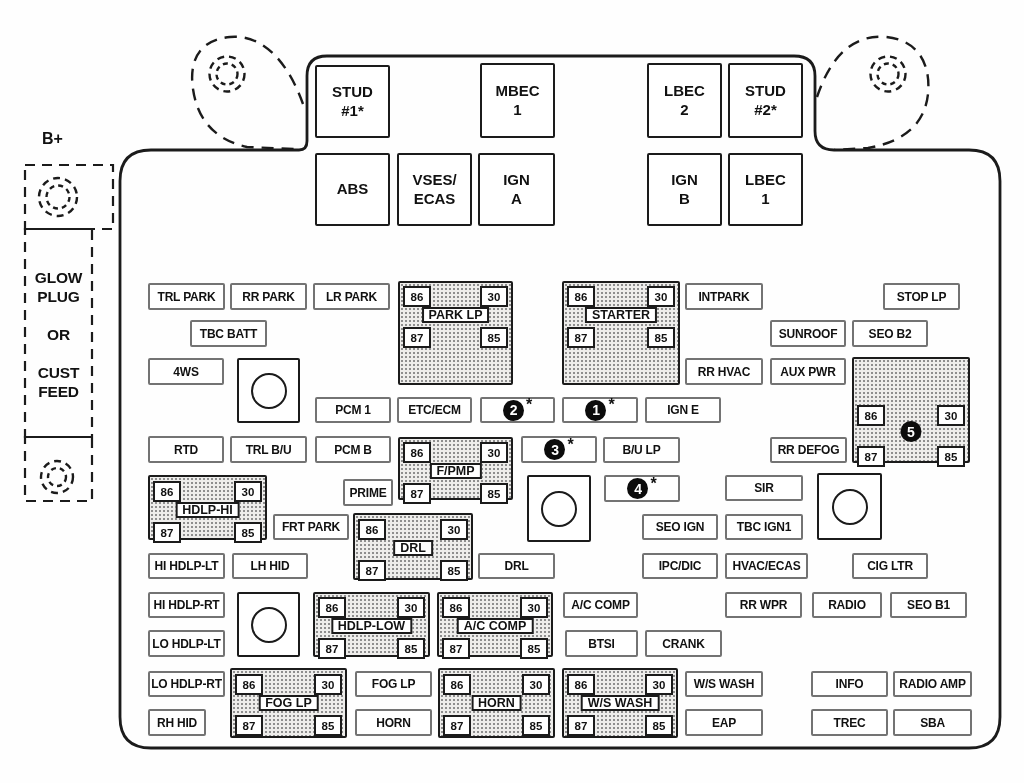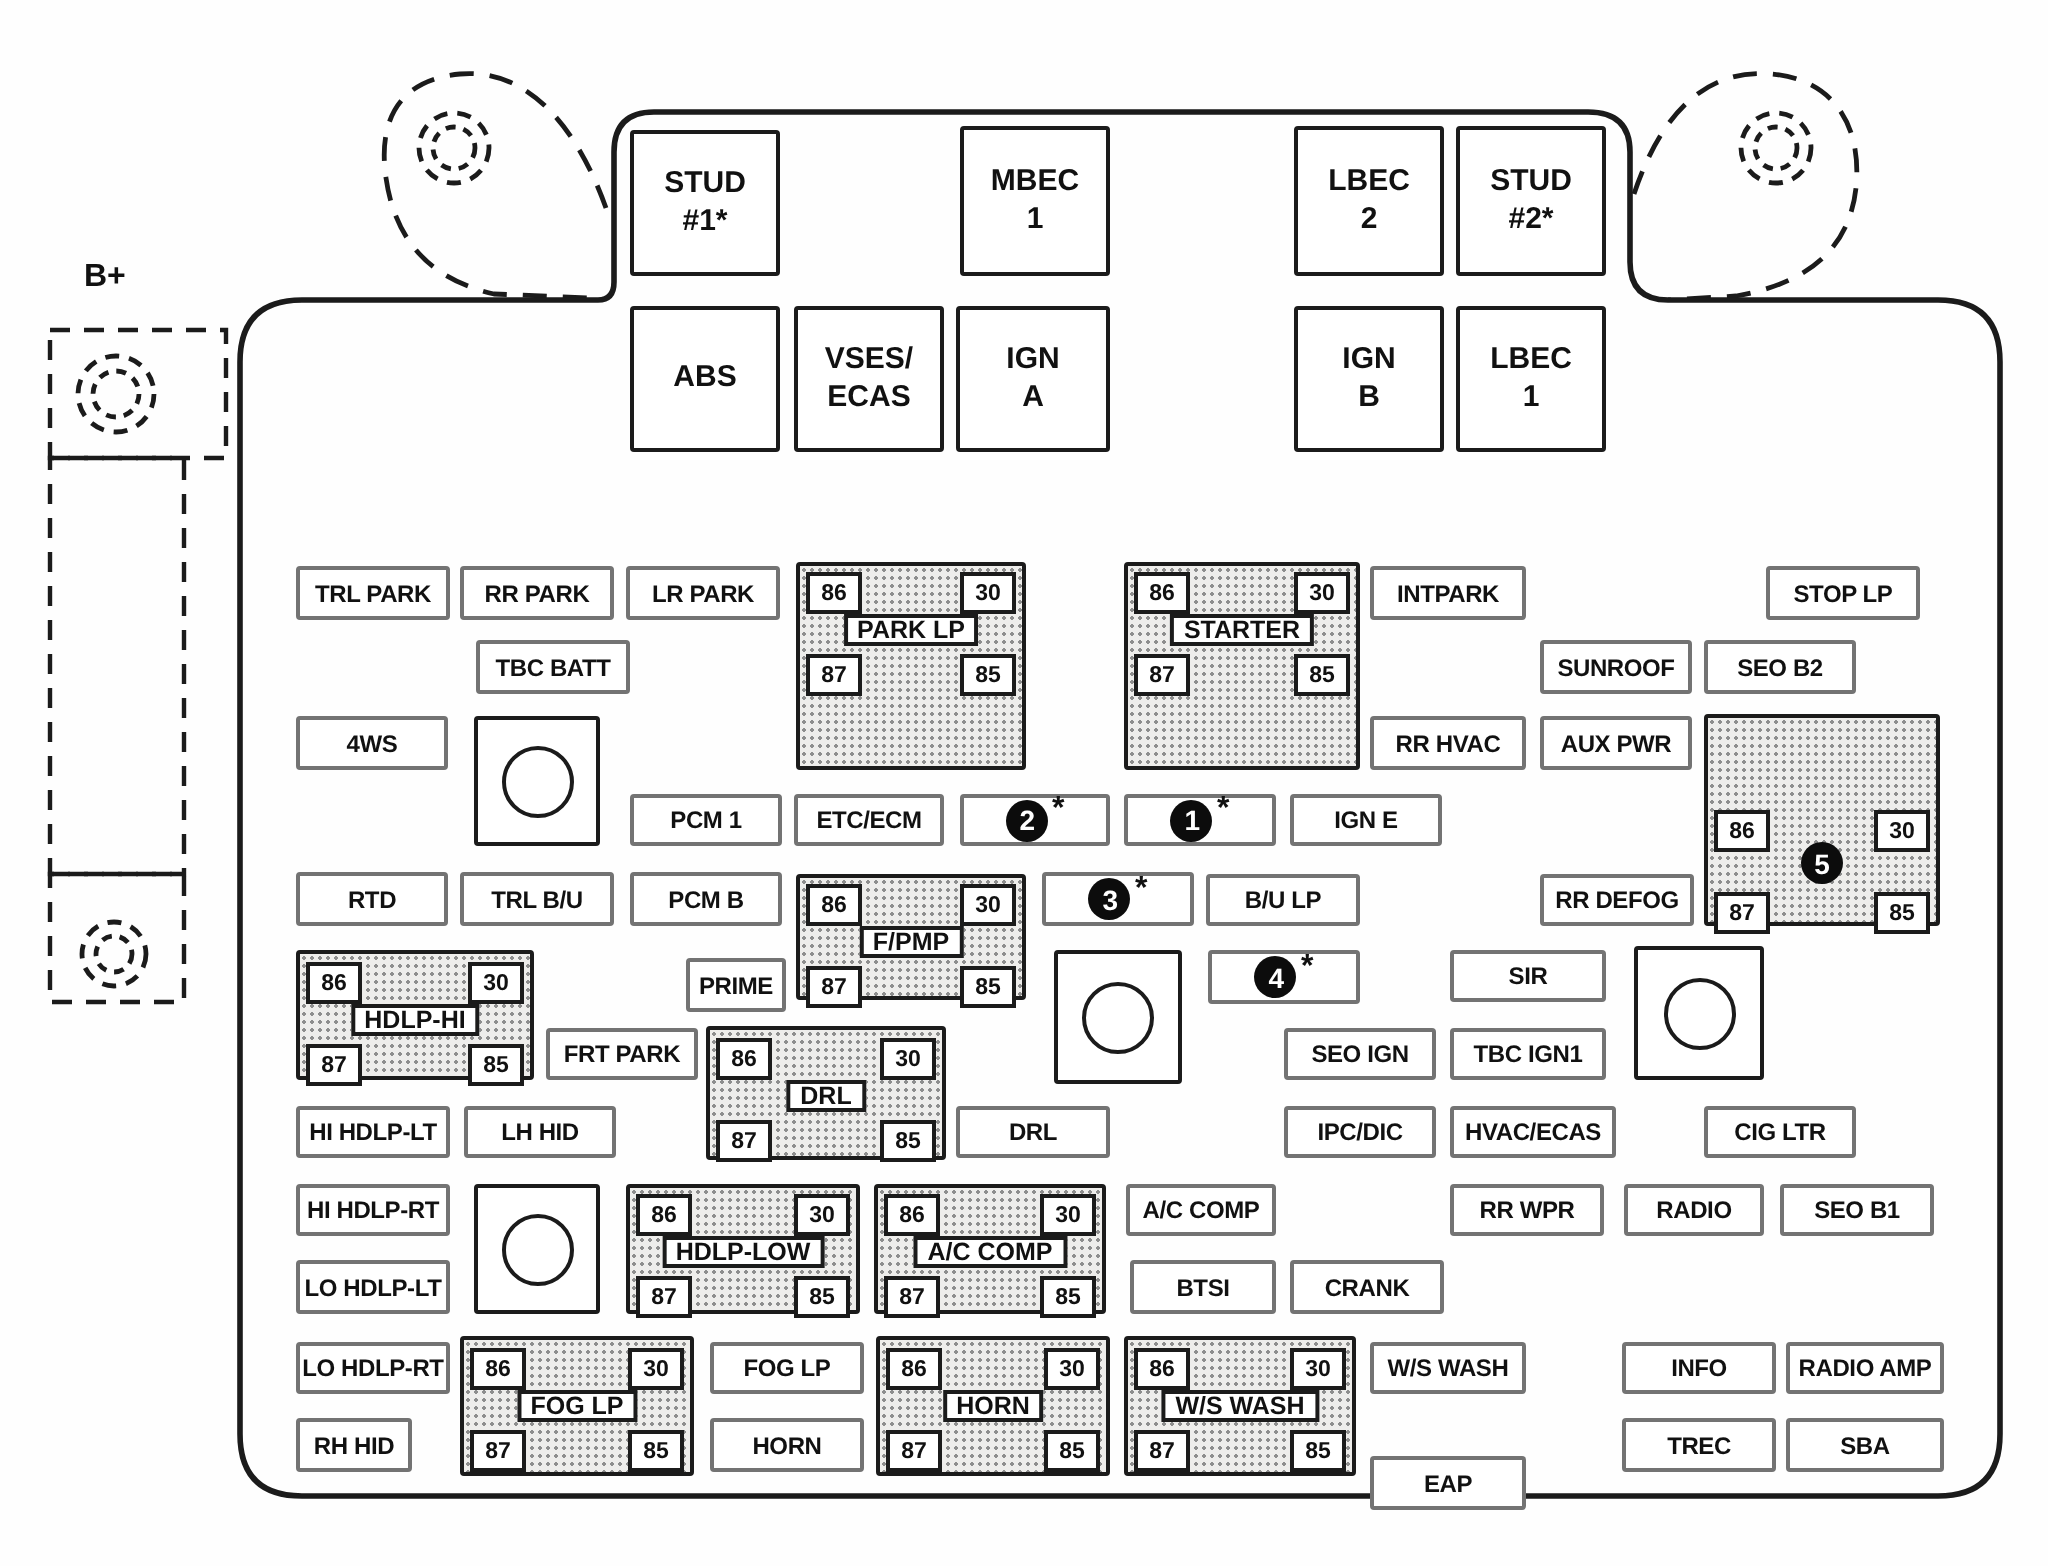--- a/index.html
+++ b/index.html
@@ -55,20 +55,27 @@
     <rect x="25" y="437" width="67" height="64" fill="none" stroke="#1b1b1b" stroke-width="2.2" stroke-dasharray="10 7"></rect>
     <circle cx="57" cy="477" r="16" fill="none" stroke="#1b1b1b" stroke-width="2.4" stroke-dasharray="7 5"></circle>
     <circle cx="57" cy="477" r="9" fill="none" stroke="#1b1b1b" stroke-width="2.4" stroke-dasharray="5 4"></circle>
 
     <path d="M 299,150 Q 307,150 307,141 L 307,76 Q 307,56 327,56 L 794,56 Q 815,56 815,76 L 815,131
              Q 815,150 834,150 L 969,150 Q 1000,150 1000,181 L 1000,717 Q 1000,748 969,748
              L 151,748 Q 120,748 120,717 L 120,181 Q 120,150 151,150 Z" fill="#fefefe" stroke="#1b1b1b" stroke-width="2.8" stroke-linejoin="round"></path>
   </svg>
 
   <div class="bplus">B+</div>
+  <div class="terminal-note">GLOW
+PLUG
+
+OR
+
+CUST
+FEED</div>
 <div class="connector" style="left: 315px; top: 65px; width: 75px; height: 73px;">STUD
 #1*</div>
     <div class="connector" style="left: 480px; top: 63px; width: 75px; height: 75px;">MBEC
 1</div>
     <div class="connector" style="left: 647px; top: 63px; width: 75px; height: 75px;">LBEC
 2</div>
     <div class="connector" style="left: 728px; top: 63px; width: 75px; height: 75px;">STUD
 #2*</div>
     <div class="connector" style="left: 315px; top: 153px; width: 75px; height: 73px;">ABS</div>
     <div class="connector" style="left: 397px; top: 153px; width: 75px; height: 73px;">VSES/
@@ -77,21 +84,21 @@
 A</div>
     <div class="connector" style="left: 647px; top: 153px; width: 75px; height: 73px;">IGN
 B</div>
     <div class="connector" style="left: 728px; top: 153px; width: 75px; height: 73px;">LBEC
 1</div>
     <div class="fuse" style="left: 148px; top: 283px; width: 77px; height: 27px;">TRL PARK</div>
     <div class="fuse" style="left: 230px; top: 283px; width: 77px; height: 27px;">RR PARK</div>
     <div class="fuse" style="left: 313px; top: 283px; width: 77px; height: 27px;">LR PARK</div>
     <div class="fuse" style="left: 685px; top: 283px; width: 78px; height: 27px;">INTPARK</div>
     <div class="fuse" style="left: 883px; top: 283px; width: 77px; height: 27px;">STOP LP</div>
-    <div class="fuse" style="left: 190px; top: 320px; width: 77px; height: 27px; margin-left: 48px;">TBC BATT</div>
+    <div class="fuse" style="left: 190px; top: 320px; width: 77px; height: 27px;">TBC BATT</div>
     <div class="fuse" style="left: 770px; top: 320px; width: 76px; height: 27px;">SUNROOF</div>
     <div class="fuse" style="left: 852px; top: 320px; width: 76px; height: 27px;">SEO B2</div>
     <div class="fuse" style="left: 148px; top: 358px; width: 76px; height: 27px;">4WS</div>
     <div class="fuse" style="left: 685px; top: 358px; width: 78px; height: 27px;">RR HVAC</div>
     <div class="fuse" style="left: 770px; top: 358px; width: 76px; height: 27px;">AUX PWR</div>
     <div class="fuse" style="left: 315px; top: 397px; width: 76px; height: 26px;">PCM 1</div>
     <div class="fuse" style="left: 397px; top: 397px; width: 75px; height: 26px;">ETC/ECM</div>
     <div class="fuse" style="left: 645px; top: 397px; width: 76px; height: 26px;">IGN E</div>
     <div class="fuse" style="left: 148px; top: 436px; width: 76px; height: 27px;">RTD</div>
     <div class="fuse" style="left: 230px; top: 436px; width: 77px; height: 27px;">TRL B/U</div>
@@ -117,21 +124,21 @@
     <div class="fuse" style="left: 148px; top: 630px; width: 77px; height: 27px;">LO HDLP-LT</div>
     <div class="fuse" style="left: 565px; top: 630px; width: 73px; height: 27px;">BTSI</div>
     <div class="fuse" style="left: 645px; top: 630px; width: 77px; height: 27px;">CRANK</div>
     <div class="fuse" style="left: 148px; top: 671px; width: 77px; height: 26px;">LO HDLP-RT</div>
     <div class="fuse" style="left: 355px; top: 671px; width: 77px; height: 26px;">FOG LP</div>
     <div class="fuse" style="left: 685px; top: 671px; width: 78px; height: 26px;">W/S WASH</div>
     <div class="fuse" style="left: 811px; top: 671px; width: 77px; height: 26px;">INFO</div>
     <div class="fuse" style="left: 893px; top: 671px; width: 79px; height: 26px;">RADIO AMP</div>
     <div class="fuse" style="left: 148px; top: 709px; width: 58px; height: 27px;">RH HID</div>
     <div class="fuse" style="left: 355px; top: 709px; width: 77px; height: 27px;">HORN</div>
-    <div class="fuse" style="left: 685px; top: 709px; width: 78px; height: 27px; margin-top: 19px;">EAP</div>
+    <div class="fuse" style="left: 685px; top: 709px; width: 78px; height: 27px;">EAP</div>
     <div class="fuse" style="left: 811px; top: 709px; width: 77px; height: 27px;">TREC</div>
     <div class="fuse" style="left: 893px; top: 709px; width: 79px; height: 27px;">SBA</div>
     <div class="fuse" style="left: 480px; top: 397px; width: 75px; height: 26px;">
       <span class="numcircle">2</span>
       <span class="star">*</span>
     </div>
     <div class="fuse" style="left: 562px; top: 397px; width: 76px; height: 26px;">
       <span class="numcircle">1</span>
       <span class="star">*</span>
     </div>

